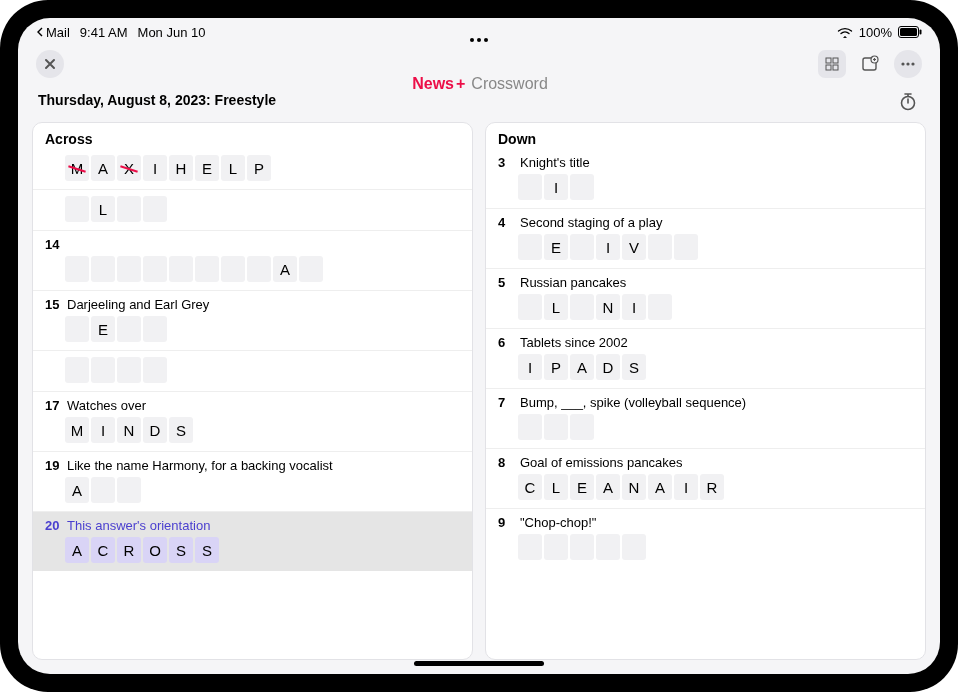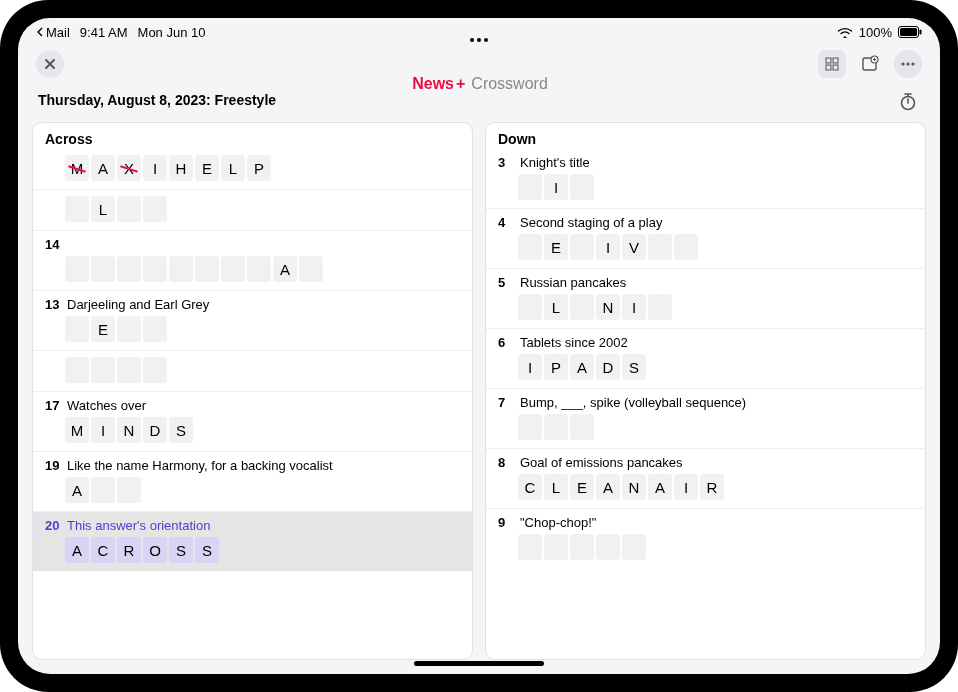--- a/index.html
+++ b/index.html
@@ -344,21 +344,21 @@
                 <span class="cell">
                   <span class="letter">A</span>
                 </span>
                 <span class="cell">
                   <span class="letter"></span>
                 </span>
               </div>
             </div>
             <div class="clue">
               <div class="clue-line">
-                <span class="clue-num">13</span>
+                <span class="clue-num">15</span>
                 <span>Darjeeling and Earl Grey</span>
               </div>
               <div class="cells">
                 <span class="cell">
                   <span class="letter"></span>
                 </span>
                 <span class="cell">
                   <span class="letter">E</span>
                 </span>
                 <span class="cell">

